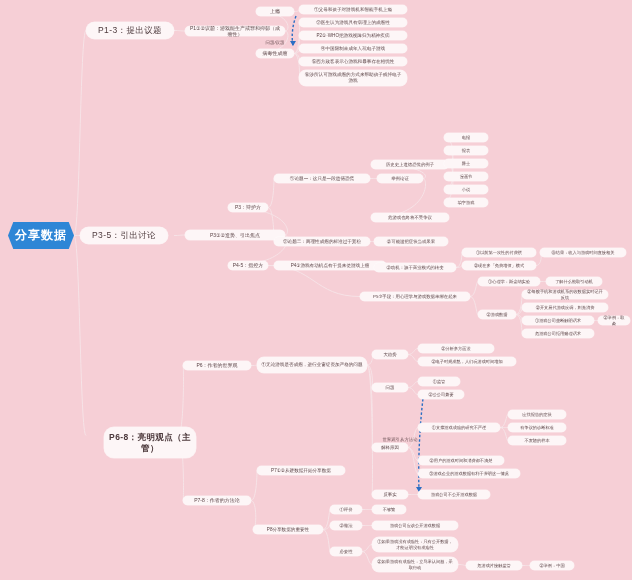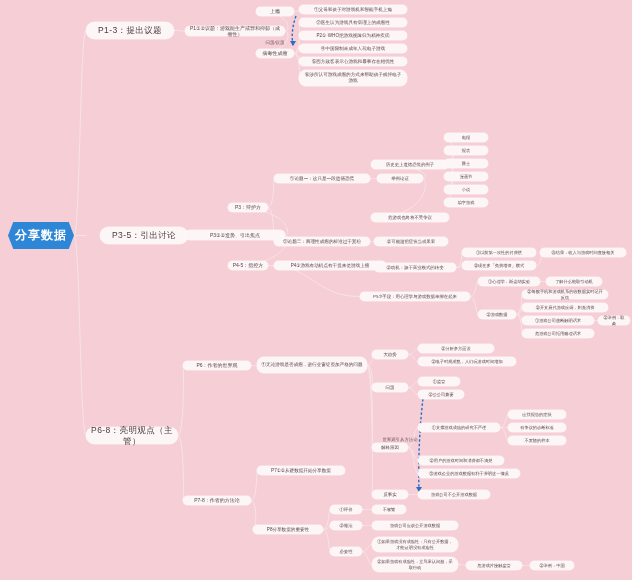--- a/index.html
+++ b/index.html
@@ -140,21 +140,21 @@
     <div class="node lv1" style="left: 86px; top: 22px; width: 88px; height: 17px;">P1-3：提出议题</div>
     <div class="node lv2" style="left: 185px; top: 26px; width: 100px; height: 10px;">P1①②议题：游戏能生产戒罪和抑郁（成瘤性）</div>
     <div class="node lv2" style="left: 256px; top: 7px; width: 38px; height: 9px;">上瘾</div>
     <div class="node lv3" style="left: 299px; top: 5px; width: 108px; height: 9px;">①父母和孩子对游戏机和智能手机上瘾</div>
     <div class="node lv2" style="left: 256px; top: 49px; width: 38px; height: 9px;">病毒性成瘤</div>
     <div class="node lv3" style="left: 299px; top: 18px; width: 108px; height: 9px;">②医生认为游戏具有病理上的成瘤性</div>
     <div class="node lv3" style="left: 299px; top: 31px; width: 108px; height: 9px;">P2①·WHO把游戏视障归为精神疾病</div>
     <div class="node lv3" style="left: 299px; top: 44px; width: 108px; height: 9px;">④中国限制未成年人玩电子游戏</div>
     <div class="node lv3" style="left: 299px; top: 57px; width: 108px; height: 9px;">⑤西方政客表示心游戏和暴事存在相忧性</div>
     <div class="node lv3" style="left: 299px; top: 70px; width: 108px; height: 16px;">⑥涉所认可游戏成瘤的方式来帮助孩子戒掉电子游戏</div>
-    <div class="node lv1" style="left: 100px; top: 227px; width: 88px; height: 17px;">P3-5：引出讨论</div>
+    <div class="node lv1" style="left: 80px; top: 227px; width: 88px; height: 17px;">P3-5：引出讨论</div>
     <div class="node lv2" style="left: 185px; top: 230px; width: 100px; height: 10px;">P3①②造势、引出焦点</div>
     <div class="node lv2" style="left: 228px; top: 203px; width: 40px; height: 9px;">P3：辩护方</div>
     <div class="node lv3" style="left: 274px; top: 174px; width: 96px; height: 9px;">①论题一：这只是一段道德恐慌</div>
     <div class="node lv4" style="left: 377px; top: 174px; width: 46px; height: 9px;">举例论证</div>
     <div class="node lv4" style="left: 371px; top: 160px; width: 78px; height: 9px;">历史史上道德恐慌的例子</div>
     <div class="node lv5" style="left: 444px; top: 133px; width: 44px; height: 9px;">电报</div>
     <div class="node lv5" style="left: 444px; top: 146px; width: 44px; height: 9px;">报表</div>
     <div class="node lv5" style="left: 444px; top: 159px; width: 44px; height: 9px;">爵士</div>
     <div class="node lv5" style="left: 444px; top: 172px; width: 44px; height: 9px;">漫画节</div>
     <div class="node lv5" style="left: 444px; top: 185px; width: 44px; height: 9px;">小说</div>
@@ -170,21 +170,21 @@
     <div class="node lv5" style="left: 540px; top: 248px; width: 86px; height: 9px;">⑤结果：收入与游戏时间直接相关</div>
     <div class="node lv4" style="left: 360px; top: 292px; width: 110px; height: 9px;">P5③手段：用心理学与游戏数据单绑在起来</div>
     <div class="node lv5" style="left: 478px; top: 277px; width: 62px; height: 9px;">①心理学：斯金纳实验</div>
     <div class="node lv5" style="left: 546px; top: 277px; width: 56px; height: 9px;">了解什么能取引动机</div>
     <div class="node lv5" style="left: 478px; top: 310px; width: 38px; height: 9px;">②游戏数据</div>
     <div class="node lv5" style="left: 522px; top: 290px; width: 86px; height: 9px;">②每艘手机和游戏机系的收数据实时记开反馈</div>
     <div class="node lv5" style="left: 522px; top: 303px; width: 86px; height: 9px;">②开支展代游戏度调，刺激消费</div>
     <div class="node lv5" style="left: 522px; top: 316px; width: 72px; height: 9px;">①游戏公司垄断触明话术</div>
     <div class="node lv5" style="left: 598px; top: 316px; width: 32px; height: 9px;">②举例：取豪</div>
     <div class="node lv5" style="left: 522px; top: 329px; width: 72px; height: 9px;">危游戏公司拒用赌理话术</div>
-    <div class="node lv1" style="left: 86px; top: 427px; width: 92px; height: 17px;">P6-8：亮明观点（主管）</div>
+    <div class="node lv1" style="left: 104px; top: 427px; width: 92px; height: 31px; font-weight: bold;">P6-8：亮明观点（主管）</div>
     <div class="node lv2" style="left: 183px; top: 361px; width: 68px; height: 9px;">P6：作者的世界观</div>
     <div class="node lv3" style="left: 257px; top: 357px; width: 110px; height: 16px;">①无论游戏是否成瘤，进行业窗绽资加严格的问题</div>
     <div class="node lv4" style="left: 372px; top: 350px; width: 36px; height: 9px;">大趋势</div>
     <div class="node lv5" style="left: 418px; top: 344px; width: 76px; height: 9px;">②分析多方面浚</div>
     <div class="node lv5" style="left: 418px; top: 357px; width: 98px; height: 9px;">②电子时规成熟，人们玩游戏时间增加</div>
     <div class="node lv4" style="left: 372px; top: 383px; width: 36px; height: 9px;">问题</div>
     <div class="node lv5" style="left: 418px; top: 377px; width: 42px; height: 9px;">①监管</div>
     <div class="node lv5" style="left: 418px; top: 390px; width: 46px; height: 9px;">②公公司兼要</div>
     <div class="node lv4" style="left: 372px; top: 443px; width: 36px; height: 9px;">解释原因</div>
     <div class="node lv5" style="left: 418px; top: 423px; width: 82px; height: 9px;">①支撑游戏成瘤的研究不严谨</div>

